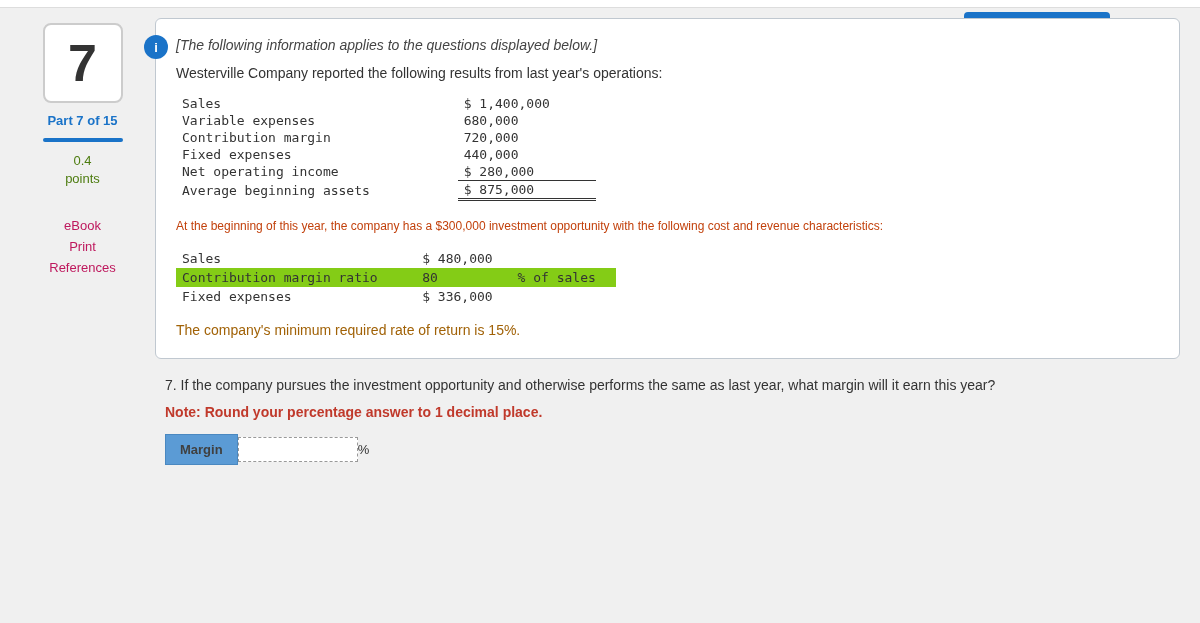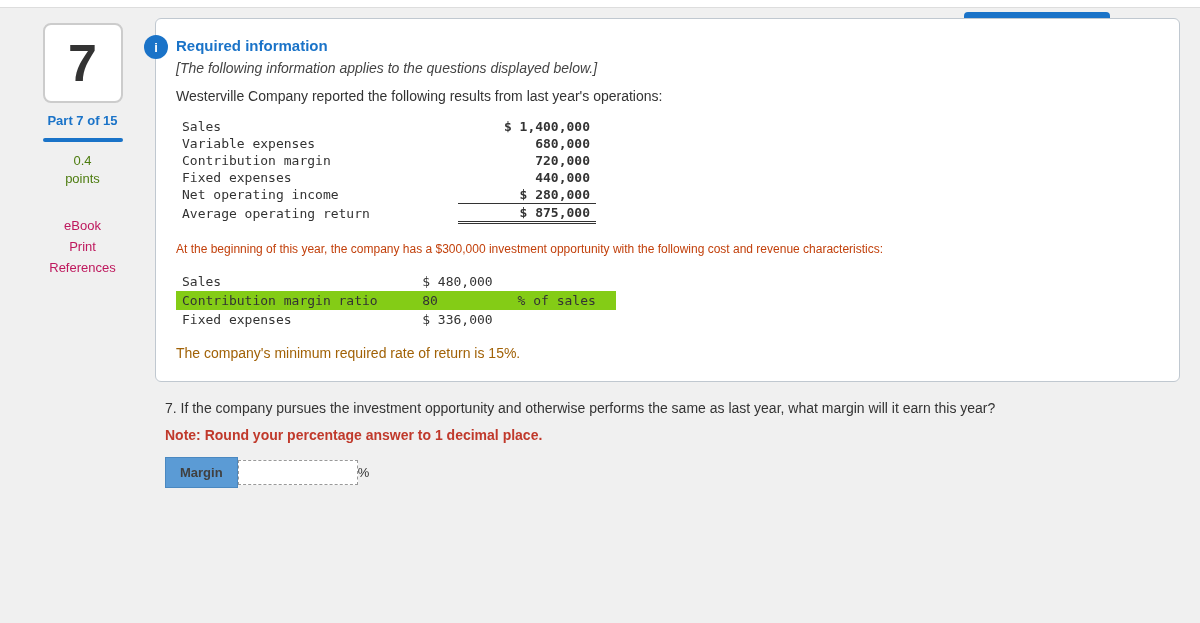--- a/index.html
+++ b/index.html
@@ -152,23 +152,21 @@
       width: 420px;
       border-collapse: collapse;
       font-family: monospace;
       font-size: 13px;
       margin-bottom: 16px;
     }
     .fin-table td {
       padding: 1px 6px;
     }
     .fin-table td:last-child {
-      text-align: right;
       border-bottom: 1px solid #333;
-      font-weight: bold;
     }
     .fin-table tr.double-line td:last-child {
       border-bottom: 3px double #333;
     }
     .fin-table tr.no-border td:last-child {
       border-bottom: none;
     }
     .paragraph-text {
       font-size: 12px;
       color: #c2410c;
@@ -271,21 +269,20 @@
         <button class="sidebar-link">Print</button>
         <button class="sidebar-link">References</button>
       </div>
     </div>
 
     <div class="content-area">
 
       <div class="info-card">
         <div class="info-icon">i</div>
 
-        <div class="required-info-title">Required information</div>
         <div class="italic-subtitle">[The following information applies to the questions displayed below.]</div>
         <div class="intro-text">Westerville Company reported the following results from last year's operations:</div>
 
         <table class="fin-table">
           <tbody>
               <tr class="no-border">
             <td>Sales</td>
             <td>$ 1,400,000</td>
           </tr>
           <tr class="no-border">
@@ -298,21 +295,21 @@
           </tr>
           <tr class="no-border">
             <td>Fixed expenses</td>
             <td>440,000</td>
           </tr>
           <tr>
             <td>Net operating income</td>
             <td>$ 280,000</td>
           </tr>
           <tr class="double-line">
-            <td>Average operating return</td>
+            <td>Average beginning assets</td>
             <td>$ 875,000</td>
           </tr>
         </tbody>
           </table>
 
         <div class="paragraph-text">At the beginning of this year, the company has a $300,000 investment opportunity with the following cost and revenue characteristics:</div>
 
         <table class="opp-table">
           <tbody>
               <tr>

